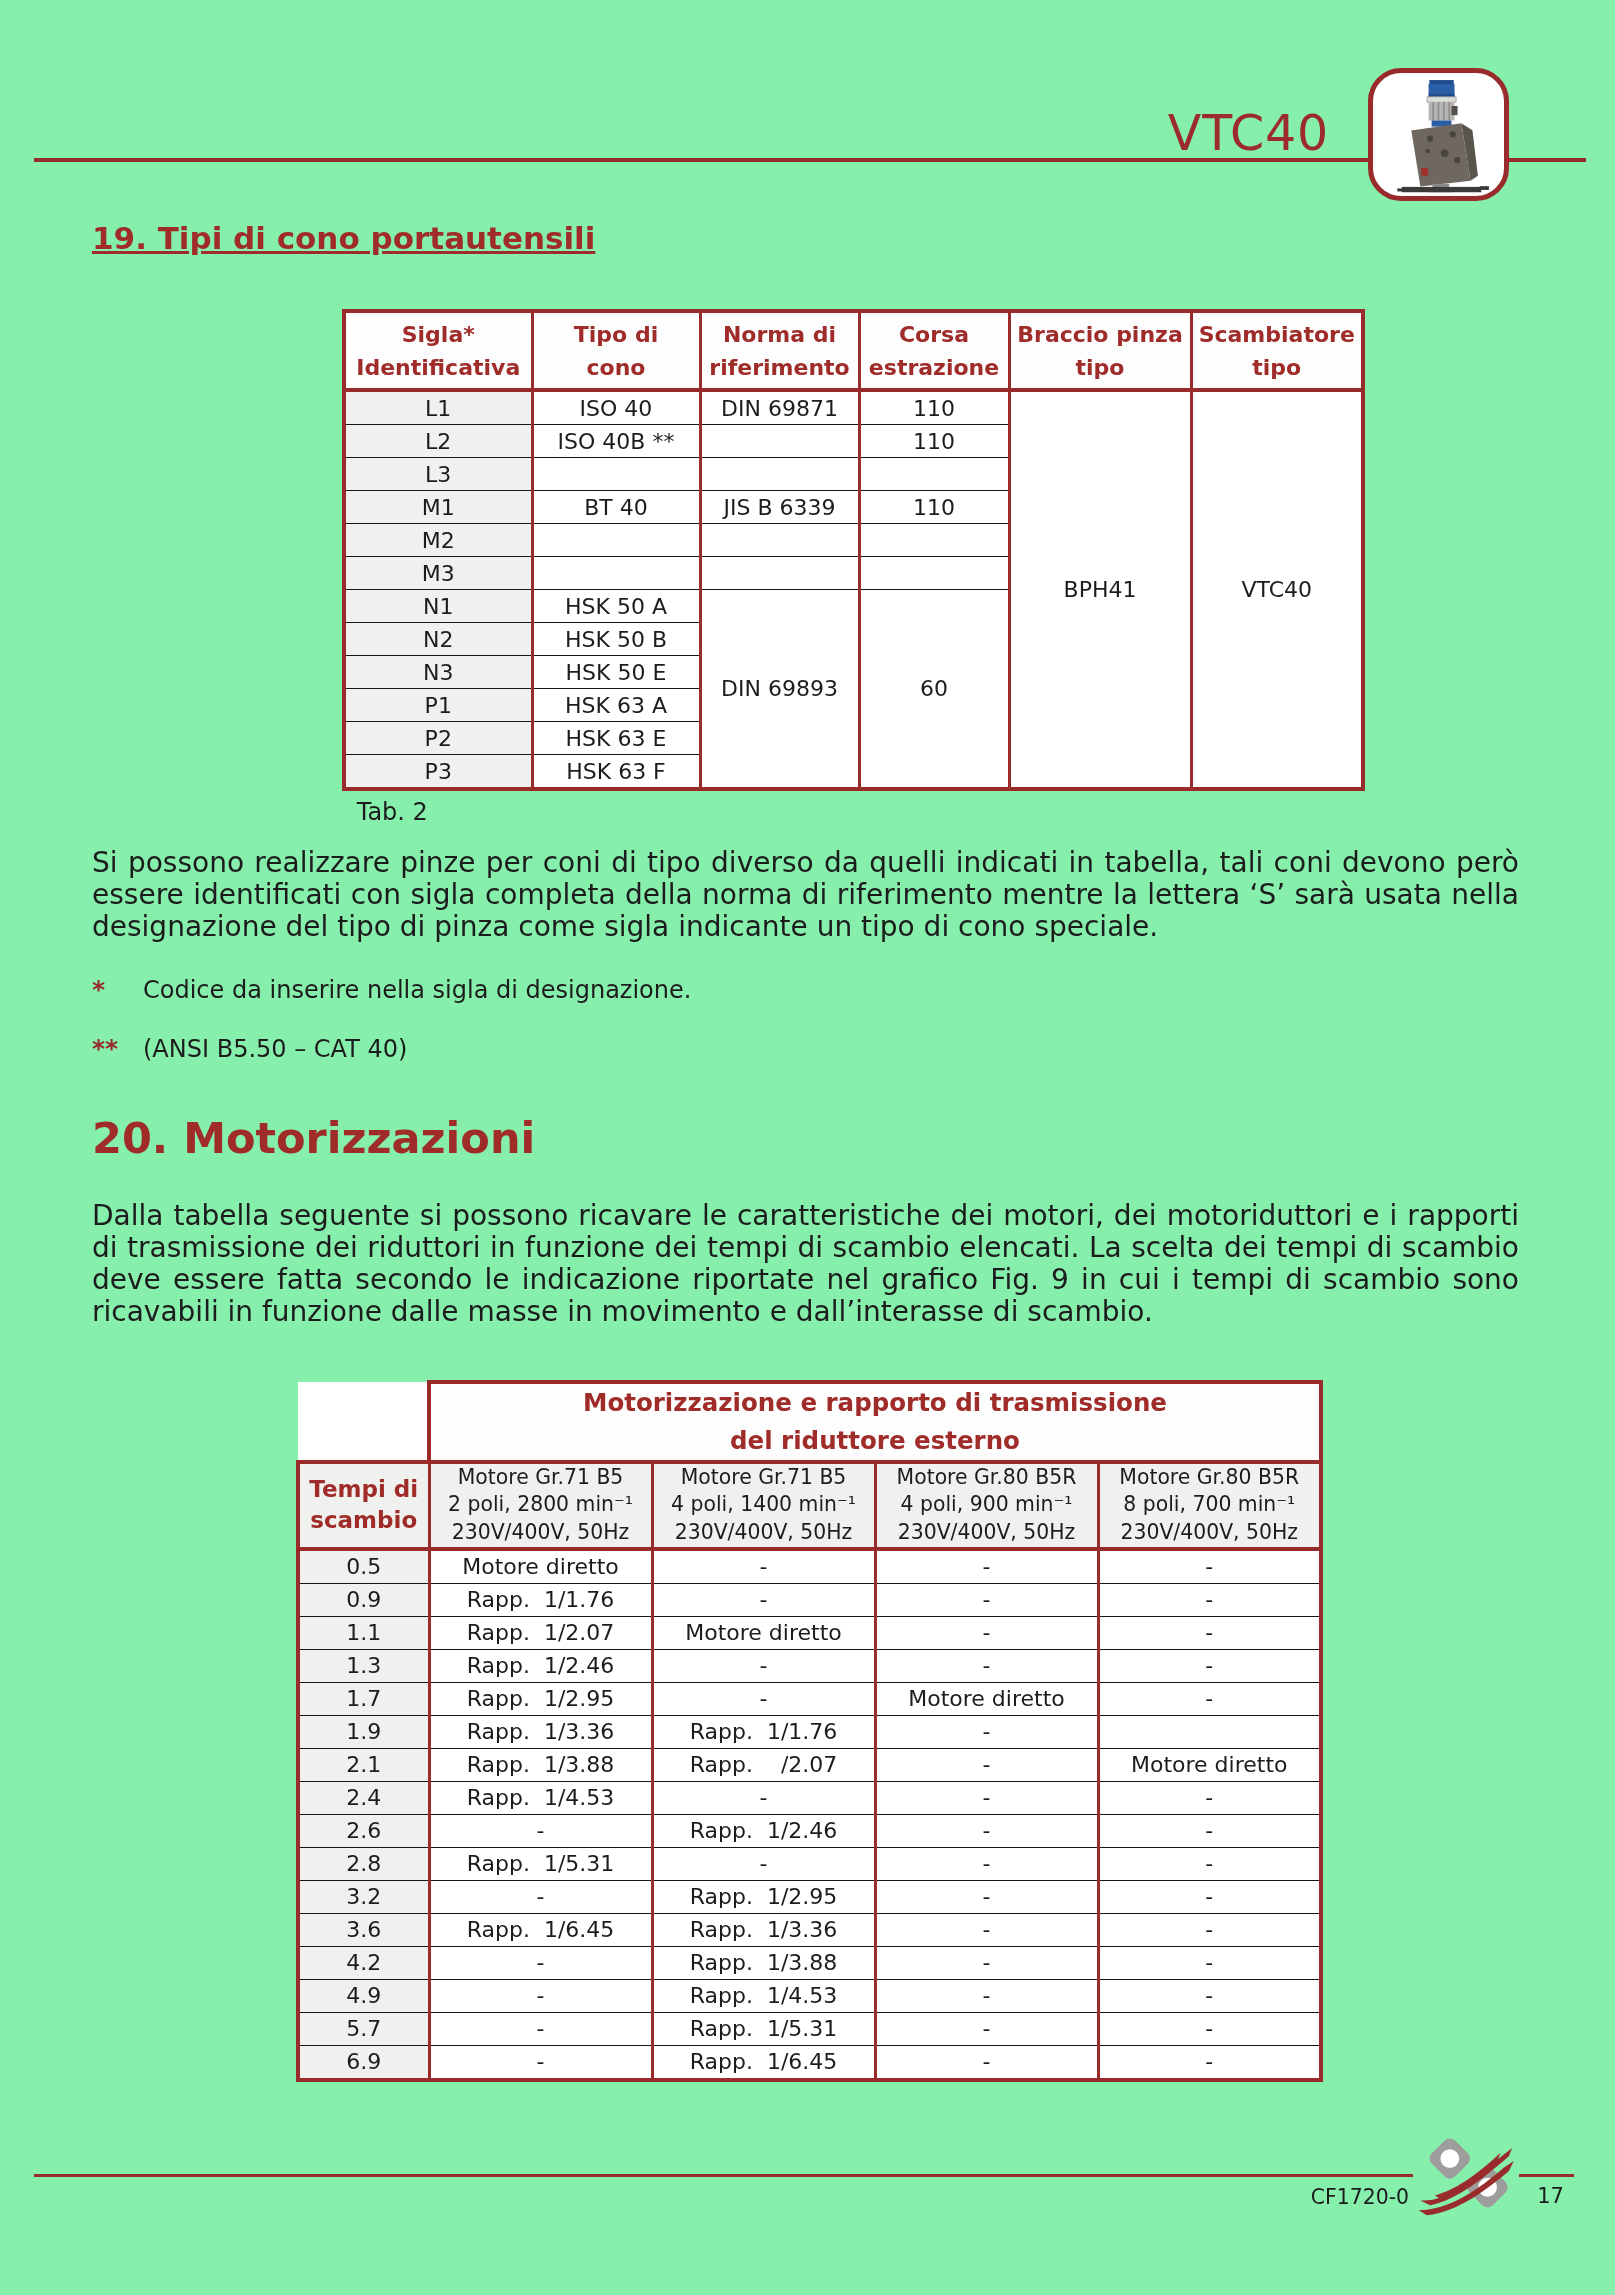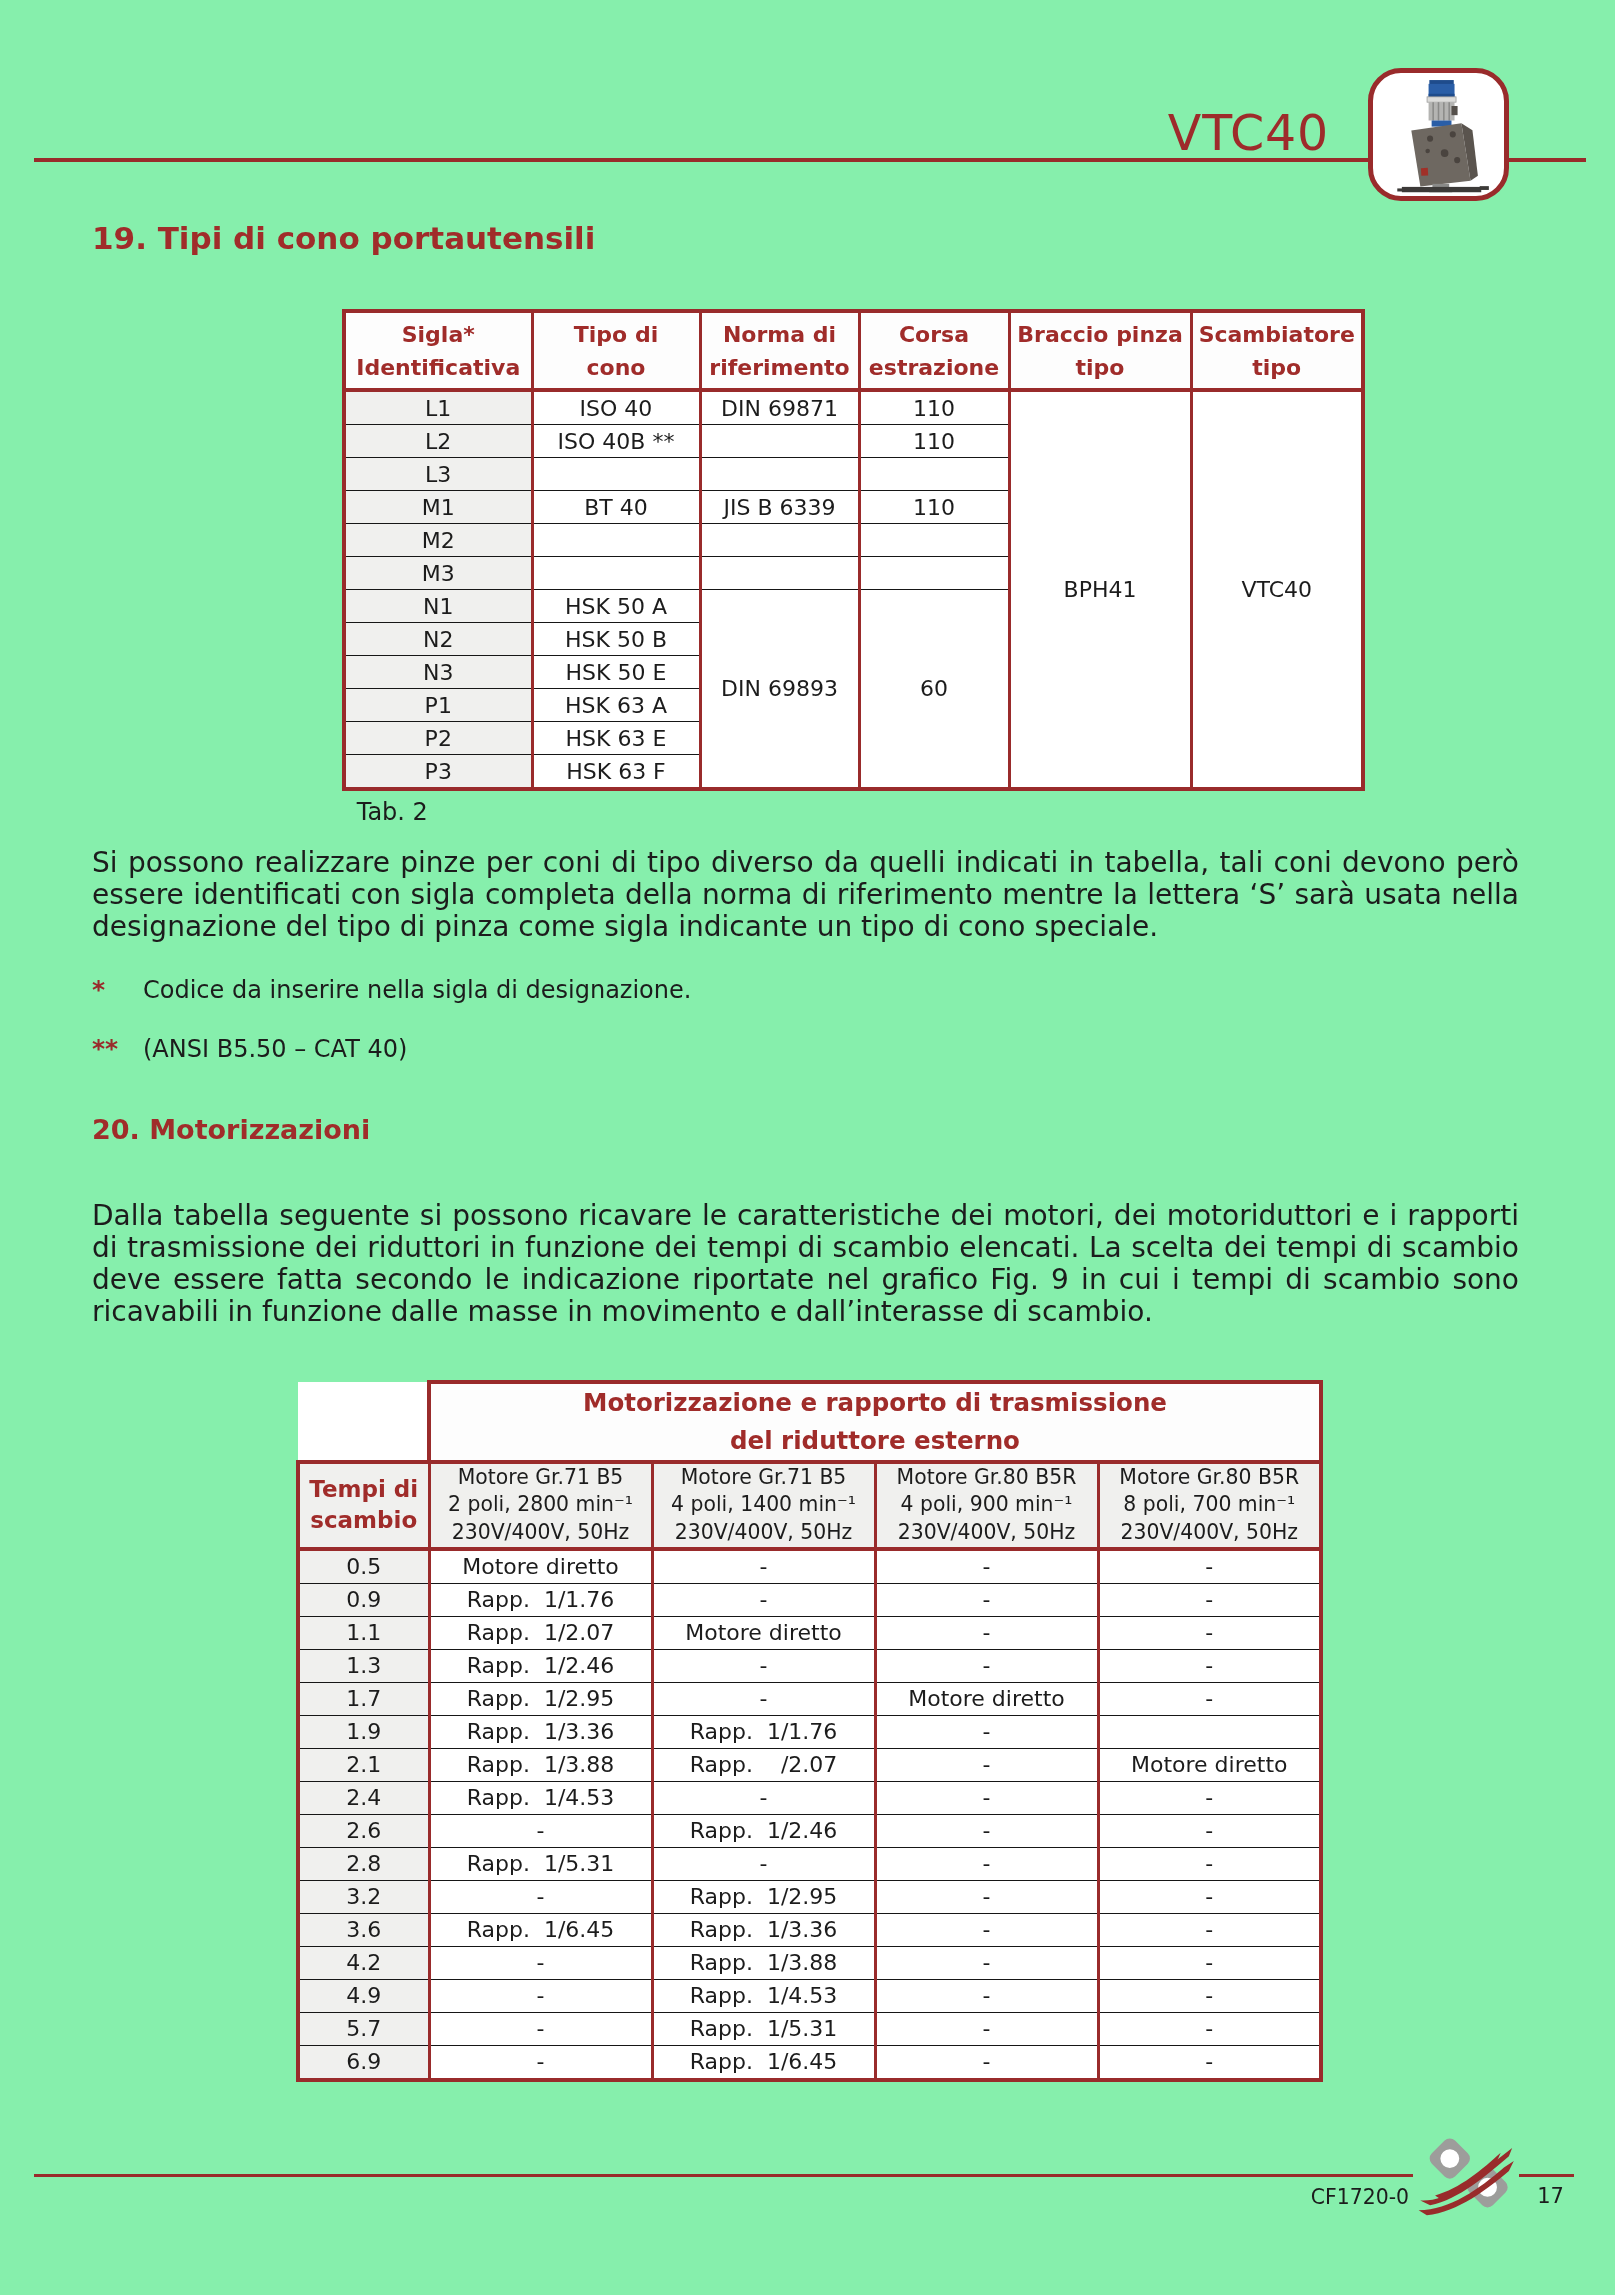--- a/index.html
+++ b/index.html
@@ -104,21 +104,21 @@
         </g>
         <rect x="-12" y="140" width="22" height="7" fill="#8a8a88"></rect>
         <rect x="-16" y="146" width="30" height="5" fill="#777470"></rect>
         <rect x="-52" y="144" width="104" height="7" fill="#3c3a38"></rect>
         <rect x="-58" y="146" width="10" height="4" fill="#3c3a38"></rect>
         <rect x="50" y="143" width="12" height="5" fill="#3c3a38"></rect>
       </g>
     </svg>
   </div>
 
-  <div class="h-sec" style="top:221px;font-size:31px;">19. Tipi di cono portautensili</div>
+  <div class="h-sec" style="top:221px;font-size:31px;text-decoration:underline;">19. Tipi di cono portautensili</div>
 
   <div class="tbl-wrap" style="left:298px;top:309px;padding-left:44px;">
     <table class="t2">
       <colgroup>
         <col style="width:188px">
           <col style="width:168px">
           <col style="width:159px">
         <col style="width:150px">
           <col style="width:182px">
           <col style="width:172px">
@@ -213,21 +213,21 @@
 
   <div class="footnote" style="top:975px;">
     <span class="fn-marker">*</span>
     <span class="fn-text">Codice da inserire nella sigla di designazione.</span>
   </div>
   <div class="footnote" style="top:1034px;">
     <span class="fn-marker">**</span>
     <span class="fn-text">(ANSI B5.50 – CAT 40)</span>
   </div>
 
-  <div class="h-sec" style="top:1115px;font-size:27px;">20. Motorizzazioni</div>
+  <div class="h-sec" style="top:1115px;font-size:43px;">20. Motorizzazioni</div>
   <div class="para" style="top:1200px;">Dalla tabella seguente si possono ricavare le caratteristiche dei motori, dei motoriduttori e i rapporti di trasmissione dei riduttori in funzione dei tempi di scambio elencati. La scelta dei tempi di scambio deve essere fatta secondo le indicazione riportate nel grafico Fig. 9  in cui i tempi di scambio sono ricavabili in funzione dalle masse in movimento e dall’interasse di scambio.</div>
 
   <div class="tbl-wrap" style="left:296px;top:1380px;">
     <table class="t3">
       <colgroup>
         <col style="width:131px">
           <col style="width:223px">
           <col style="width:223px">
         <col style="width:223px">
           <col style="width:223px">

